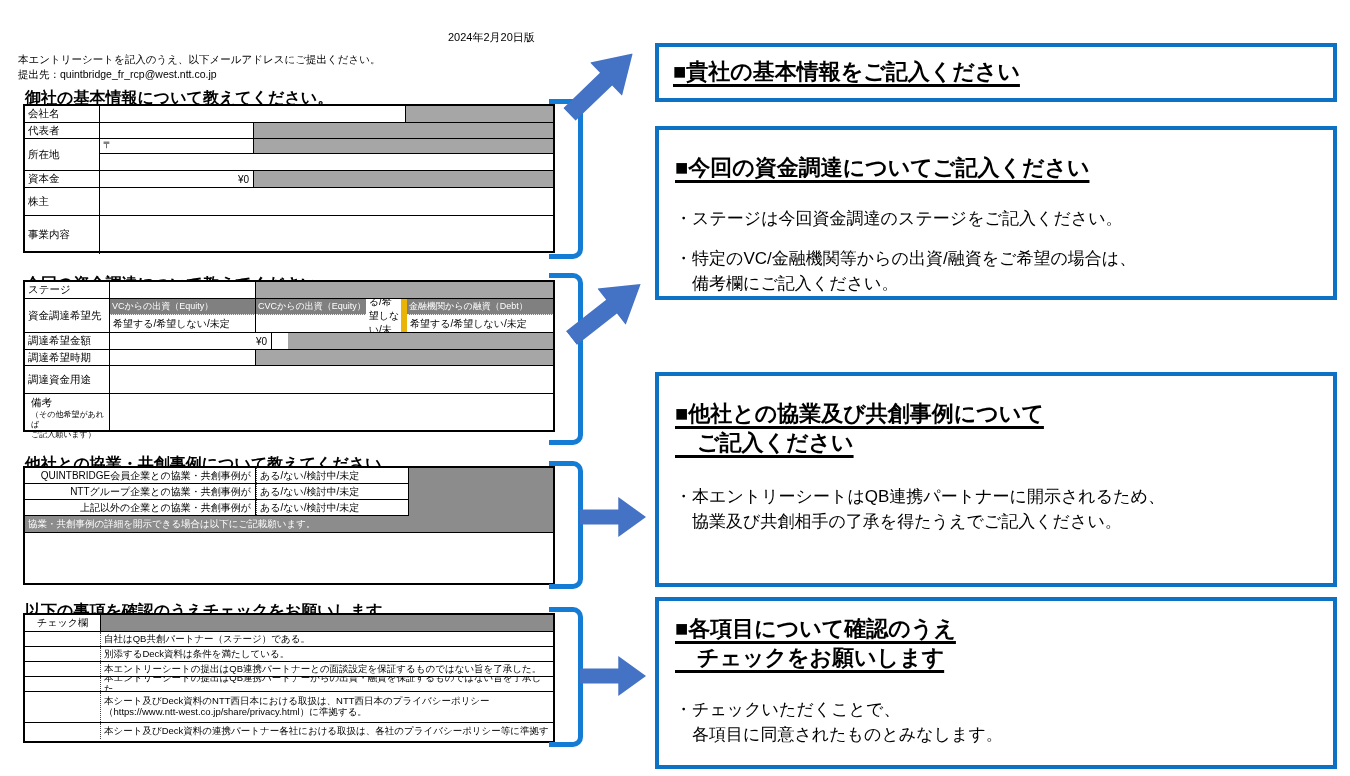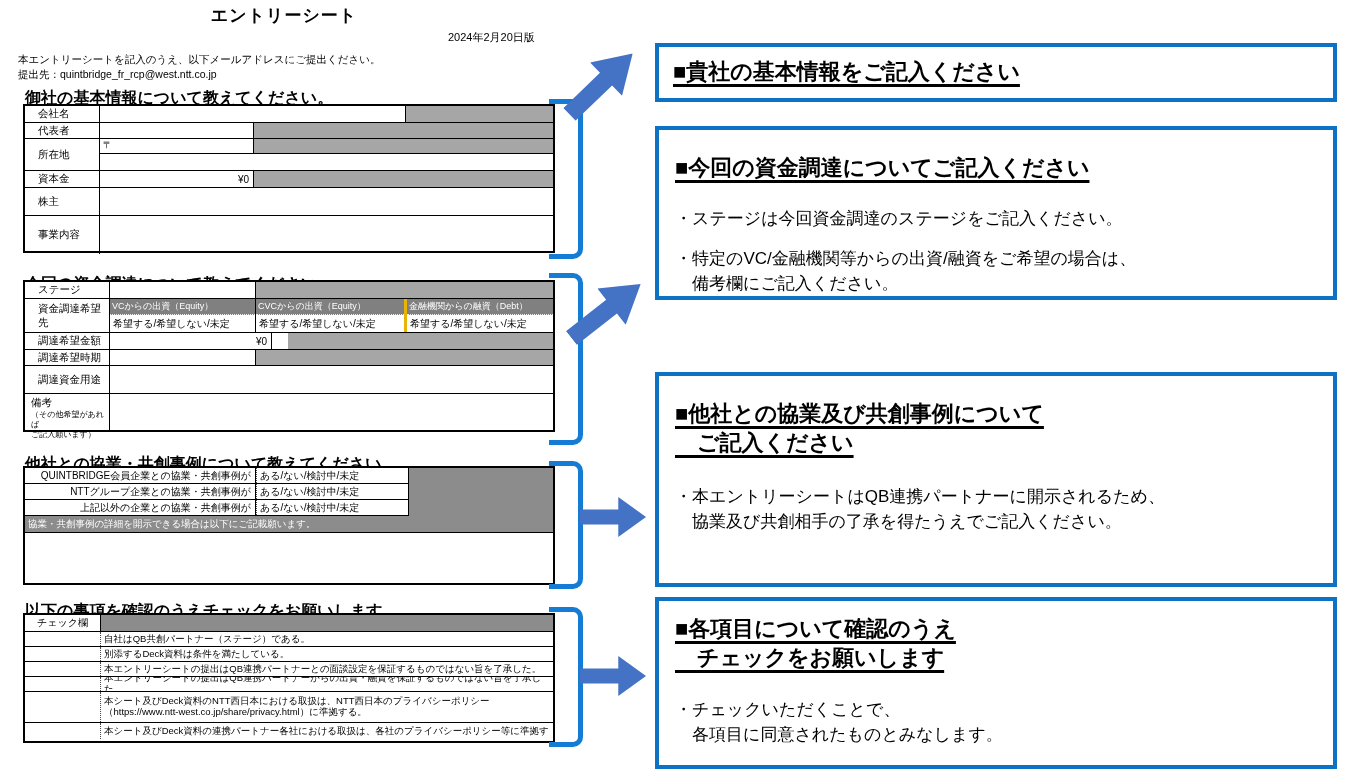--- a/index.html
+++ b/index.html
@@ -14,21 +14,21 @@
   .intro{font-size:10.5px;line-height:1.4;}
   .sec-title{font-size:16px;font-weight:bold;}
 
   .tbl{position:absolute;background:#fff;border:2px solid #000;box-sizing:border-box;}
   .trow{display:flex;box-sizing:border-box;}
   .bb{border-bottom:1px solid #000;}
   .c{box-sizing:border-box;display:flex;align-items:center;overflow:hidden;}
   .br{border-right:1px solid #000;}
   .brd{border-right:1px dotted #444;}
   .bld{border-left:1px dotted #444;}
-  .lab{font-size:10.5px;padding-left:13px;}
+  .lab{font-size:10.5px;padding-left:3px;}
   .val{font-size:10px;padding-left:3px;}
   .gy{background:#a6a6a6;}
   .gy2{background:#8c8c8c;}
   .dkhead{background:#808080;color:#fff;font-size:9px;padding-left:2px;
           border-bottom:1px dotted #eee;}
   .money{justify-content:flex-end;padding-right:4px;font-size:10px;}
   .smallnote{font-size:8px;line-height:1.25;}
   .rlab{justify-content:flex-end;padding-right:4px;font-size:10px;}
   .chk-item{font-size:9.5px;line-height:1.15;padding-left:3px;}
 
@@ -43,21 +43,20 @@
            background:#fff;display:flex;flex-direction:column;}
   .co-head{font-size:22px;font-weight:bold;line-height:1.3;white-space:pre-line;
            text-decoration:underline;text-decoration-thickness:2.5px;text-underline-offset:5px;}
   .co-bullet{font-size:17px;line-height:1.45;white-space:pre-line;}
 </style>
 </head>
 <body>
 
 <div class="page">
 
-  <div class="abs doc-title" style="left:179px;top:4px;width:210px;text-align:center;">エントリーシート</div>
   <div class="abs version" style="left:448px;top:30px;">2024年2月20日版</div>
   <div class="abs intro" style="left:18px;top:52px;">本エントリーシートを記入のうえ、以下メールアドレスにご提出ください。</div>
   <div class="abs intro" style="left:18px;top:67px;">提出先：quintbridge_fr_rcp@west.ntt.co.jp</div>
 
   <div class="abs sec-title" style="left:25px;top:88px;">御社の基本情報について教えてください。</div>
 
   <div class="tbl" style="left:23px;top:104px;width:532px;height:149px;">
     <div class="trow bb" style="height:17px;">
       <div class="c br lab" style="width:75px;">会社名</div>
       <div class="c br" style="width:306px;"></div>
@@ -100,21 +99,21 @@
       <div class="c br lab" style="width:85px;">ステージ</div>
       <div class="c br" style="width:146px;"></div>
       <div class="c gy" style="flex:1;"></div>
     </div>
     <div class="trow bb" style="height:34px;">
       <div class="c br lab" style="width:85px;">資金調達希望先</div>
       <div style="width:146px;display:flex;flex-direction:column;border-right:1px solid #000;box-sizing:border-box;">
         <div class="c dkhead" style="height:16px;">VCからの出資（Equity）</div>
         <div class="c val" style="flex:1;">希望する/希望しない/未定</div>
       </div>
-      <div style="width:151px;display:flex;flex-direction:column;border-right:3px solid #eab308;box-sizing:border-box;">
+      <div style="width:151px;display:flex;flex-direction:row;border-right:6px solid #eab308;box-sizing:border-box;">
         <div class="c dkhead" style="height:16px;">CVCからの出資（Equity）</div>
         <div class="c val" style="flex:1;">希望する/希望しない/未定</div>
       </div>
       <div style="flex:1;display:flex;flex-direction:column;">
         <div class="c dkhead" style="height:16px;">金融機関からの融資（Debt）</div>
         <div class="c val" style="flex:1;">希望する/希望しない/未定</div>
       </div>
     </div>
     <div class="trow bb" style="height:17px;gap:16px;">
       <div class="c br lab" style="width:85px;">調達希望金額</div>

